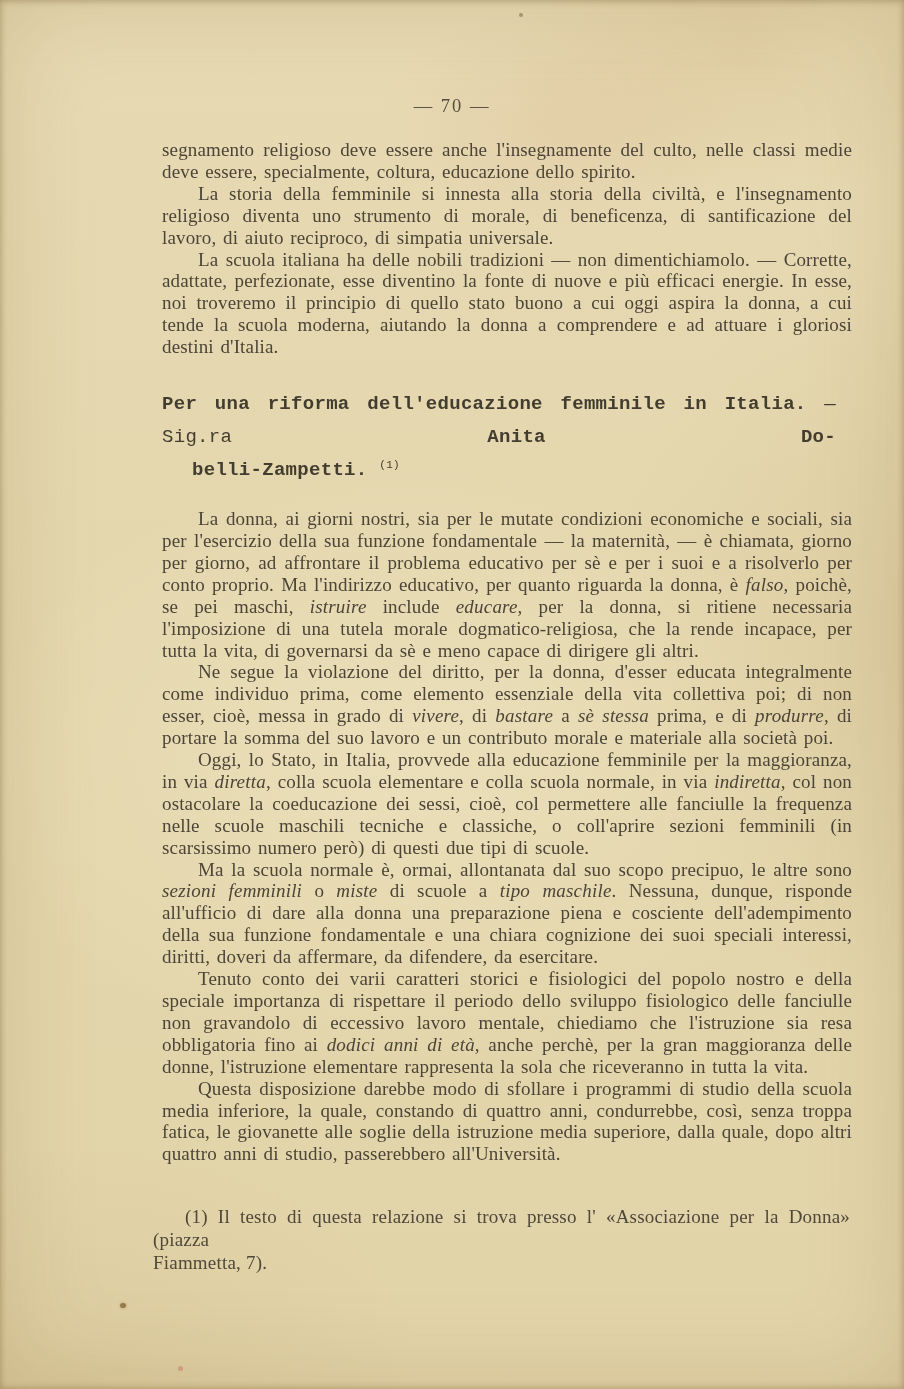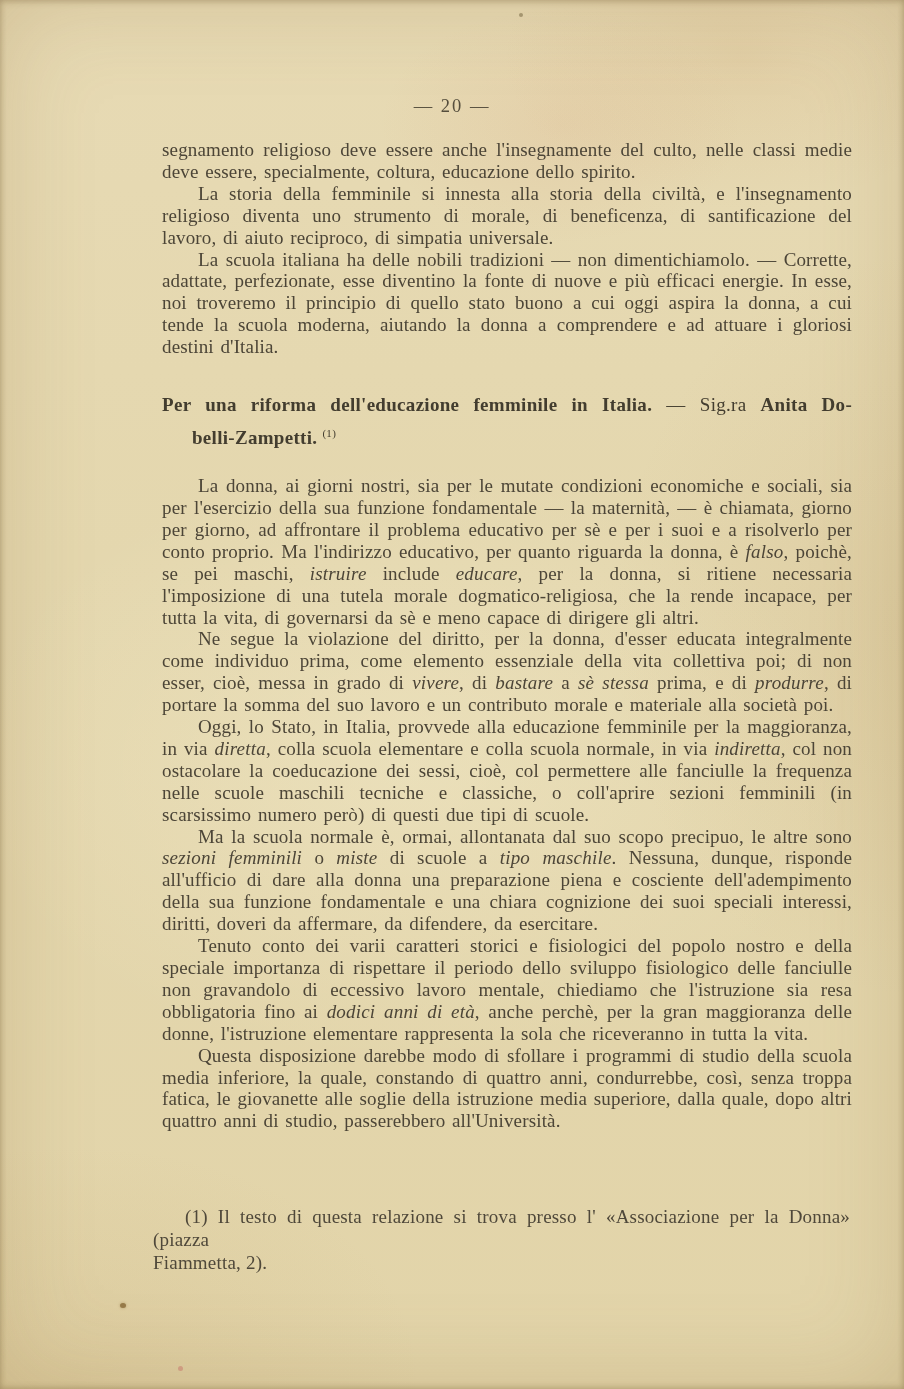--- a/index.html
+++ b/index.html
@@ -27,42 +27,42 @@
   .content{
     position:absolute;top:139px;left:162px;width:690px;
   }
   .para{
     margin:0;font-size:19px;line-height:21.9px;text-align:justify;
     word-spacing:1.8px;letter-spacing:.15px;color:#4c4537;
     text-rendering:optimizeLegibility;
   }
   .para.indent{text-indent:36px;}
   .para em{letter-spacing:.2px;}
-  .heading{margin:30px 0 21px 0;font-size:19px;color:#433d2f;}
+  .heading{margin:30px 16px 21px 0;font-size:19px;color:#433d2f;font-family:Liberation Mono, monospace;}
   .heading-line1{text-align:justify;text-align-last:justify;line-height:33px;letter-spacing:.3px;}
   .heading-line2{margin-left:30px;line-height:33px;letter-spacing:.3px;}
   .heading strong{font-weight:bold;text-align:right;}
   sup{font-size:11px;vertical-align:7px;line-height:0;}
   .footnote{
     position:absolute;top:1205px;left:153px;width:697px;
     font-size:19px;line-height:23px;color:#4f483a;letter-spacing:.2px;
   }
   .footnote-line1{text-indent:32px;text-align:justify;text-align-last:justify;word-spacing:3px;}
   .footnote-line2{text-indent:0;}
   .speck{position:absolute;border-radius:50%;}
   .speck-brown{left:120px;top:1303px;width:6px;height:5px;background:#8a6c3a;opacity:.85;box-shadow:0 0 3px rgba(138,108,58,.6);}
   .speck-pink{left:178px;top:1366px;width:5px;height:5px;background:#c77a6d;opacity:.55;}
   .speck-top{left:519px;top:13px;width:4px;height:4px;background:#6b5b38;opacity:.5;}
 </style>
 </head>
 <body>
 
 <div class="page">
 
-  <div class="page-number">— 20 —</div>
+  <div class="page-number">— 70 —</div>
 
   <div class="content">
     <p class="para"><span>segnamento religioso deve essere anche l'insegnamente del culto, nelle classi medie deve essere, specialmente, coltura, educazione dello spirito.</span></p>
     <p class="para indent"><span>La storia della femminile si innesta alla storia della civiltà, e l'insegnamento religioso diventa uno strumento di morale, di beneficenza, di santificazione del lavoro, di aiuto reciproco, di simpatia universale.</span></p>
     <p class="para indent"><span>La scuola italiana ha delle nobili tradizioni — non dimentichiamolo. — Corrette, adattate, perfezionate, esse diventino la fonte di nuove e più efficaci energie. In esse, noi troveremo il principio di quello stato buono a cui oggi aspira la donna, a cui tende la scuola moderna, aiutando la donna a comprendere e ad attuare i gloriosi destini d'Italia.</span></p>
 
     <div class="heading">
       <div class="heading-line1"><strong>Per una riforma dell'educazione femminile in Italia.</strong><span> — Sig.ra </span><strong>Anita Do-</strong></div>
       <div class="heading-line2"><strong>belli-Zampetti. </strong><sup>(1)</sup></div>
     </div>
@@ -70,20 +70,20 @@
     <p class="para indent"><span>La donna, ai giorni nostri, sia per le mutate condizioni economiche e sociali, sia per l'esercizio della sua funzione fondamentale — la maternità, — è chiamata, giorno per giorno, ad affrontare il problema educativo per sè e per i suoi e a risolverlo per conto proprio. Ma l'indirizzo educativo, per quanto riguarda la donna, è </span><em>falso</em><span>, poichè, se pei maschi, </span><em>istruire</em><span> include </span><em>educare</em><span>, per la donna, si ritiene necessaria l'imposizione di una tutela morale dogmatico-religiosa, che la rende incapace, per tutta la vita, di governarsi da sè e meno capace di dirigere gli altri.</span></p>
     <p class="para indent"><span>Ne segue la violazione del diritto, per la donna, d'esser educata integralmente come individuo prima, come elemento essenziale della vita collettiva poi; di non esser, cioè, messa in grado di </span><em>vivere</em><span>, di </span><em>bastare</em><span> a </span><em>sè stessa</em><span> prima, e di </span><em>produrre</em><span>, di portare la somma del suo lavoro e un contributo morale e materiale alla società poi.</span></p>
     <p class="para indent"><span>Oggi, lo Stato, in Italia, provvede alla educazione femminile per la maggioranza, in via </span><em>diretta</em><span>, colla scuola elementare e colla scuola normale, in via </span><em>indiretta</em><span>, col non ostacolare la coeducazione dei sessi, cioè, col permettere alle fanciulle la frequenza nelle scuole maschili tecniche e classiche, o coll'aprire sezioni femminili (in scarsissimo numero però) di questi due tipi di scuole.</span></p>
     <p class="para indent"><span>Ma la scuola normale è, ormai, allontanata dal suo scopo precipuo, le altre sono </span><em>sezioni femminili</em><span> o </span><em>miste</em><span> di scuole a </span><em>tipo maschile</em><span>. Nessuna, dunque, risponde all'ufficio di dare alla donna una preparazione piena e cosciente dell'adempimento della sua funzione fondamentale e una chiara cognizione dei suoi speciali interessi, diritti, doveri da affermare, da difendere, da esercitare.</span></p>
     <p class="para indent"><span>Tenuto conto dei varii caratteri storici e fisiologici del popolo nostro e della speciale importanza di rispettare il periodo dello sviluppo fisiologico delle fanciulle non gravandolo di eccessivo lavoro mentale, chiediamo che l'istruzione sia resa obbligatoria fino ai </span><em>dodici anni di età</em><span>, anche perchè, per la gran maggioranza delle donne, l'istruzione elementare rappresenta la sola che riceveranno in tutta la vita.</span></p>
     <p class="para indent"><span>Questa disposizione darebbe modo di sfollare i programmi di studio della scuola media inferiore, la quale, constando di quattro anni, condurrebbe, così, senza troppa fatica, le giovanette alle soglie della istruzione media superiore, dalla quale, dopo altri quattro anni di studio, passerebbero all'Università.</span></p>
   </div>
 
   <div class="footnote">
     <div class="footnote-line1"><span>(1) Il testo di questa relazione si trova presso l' «Associazione per la Donna» (piazza</span></div>
-    <div class="footnote-line2"><span>Fiammetta, 2).</span></div>
+    <div class="footnote-line2"><span>Fiammetta, 7).</span></div>
   </div>
 
   <div class="speck speck-brown"></div>
   <div class="speck speck-pink"></div>
   <div class="speck speck-top"></div>
 
 </div>
 
 </body></html>

